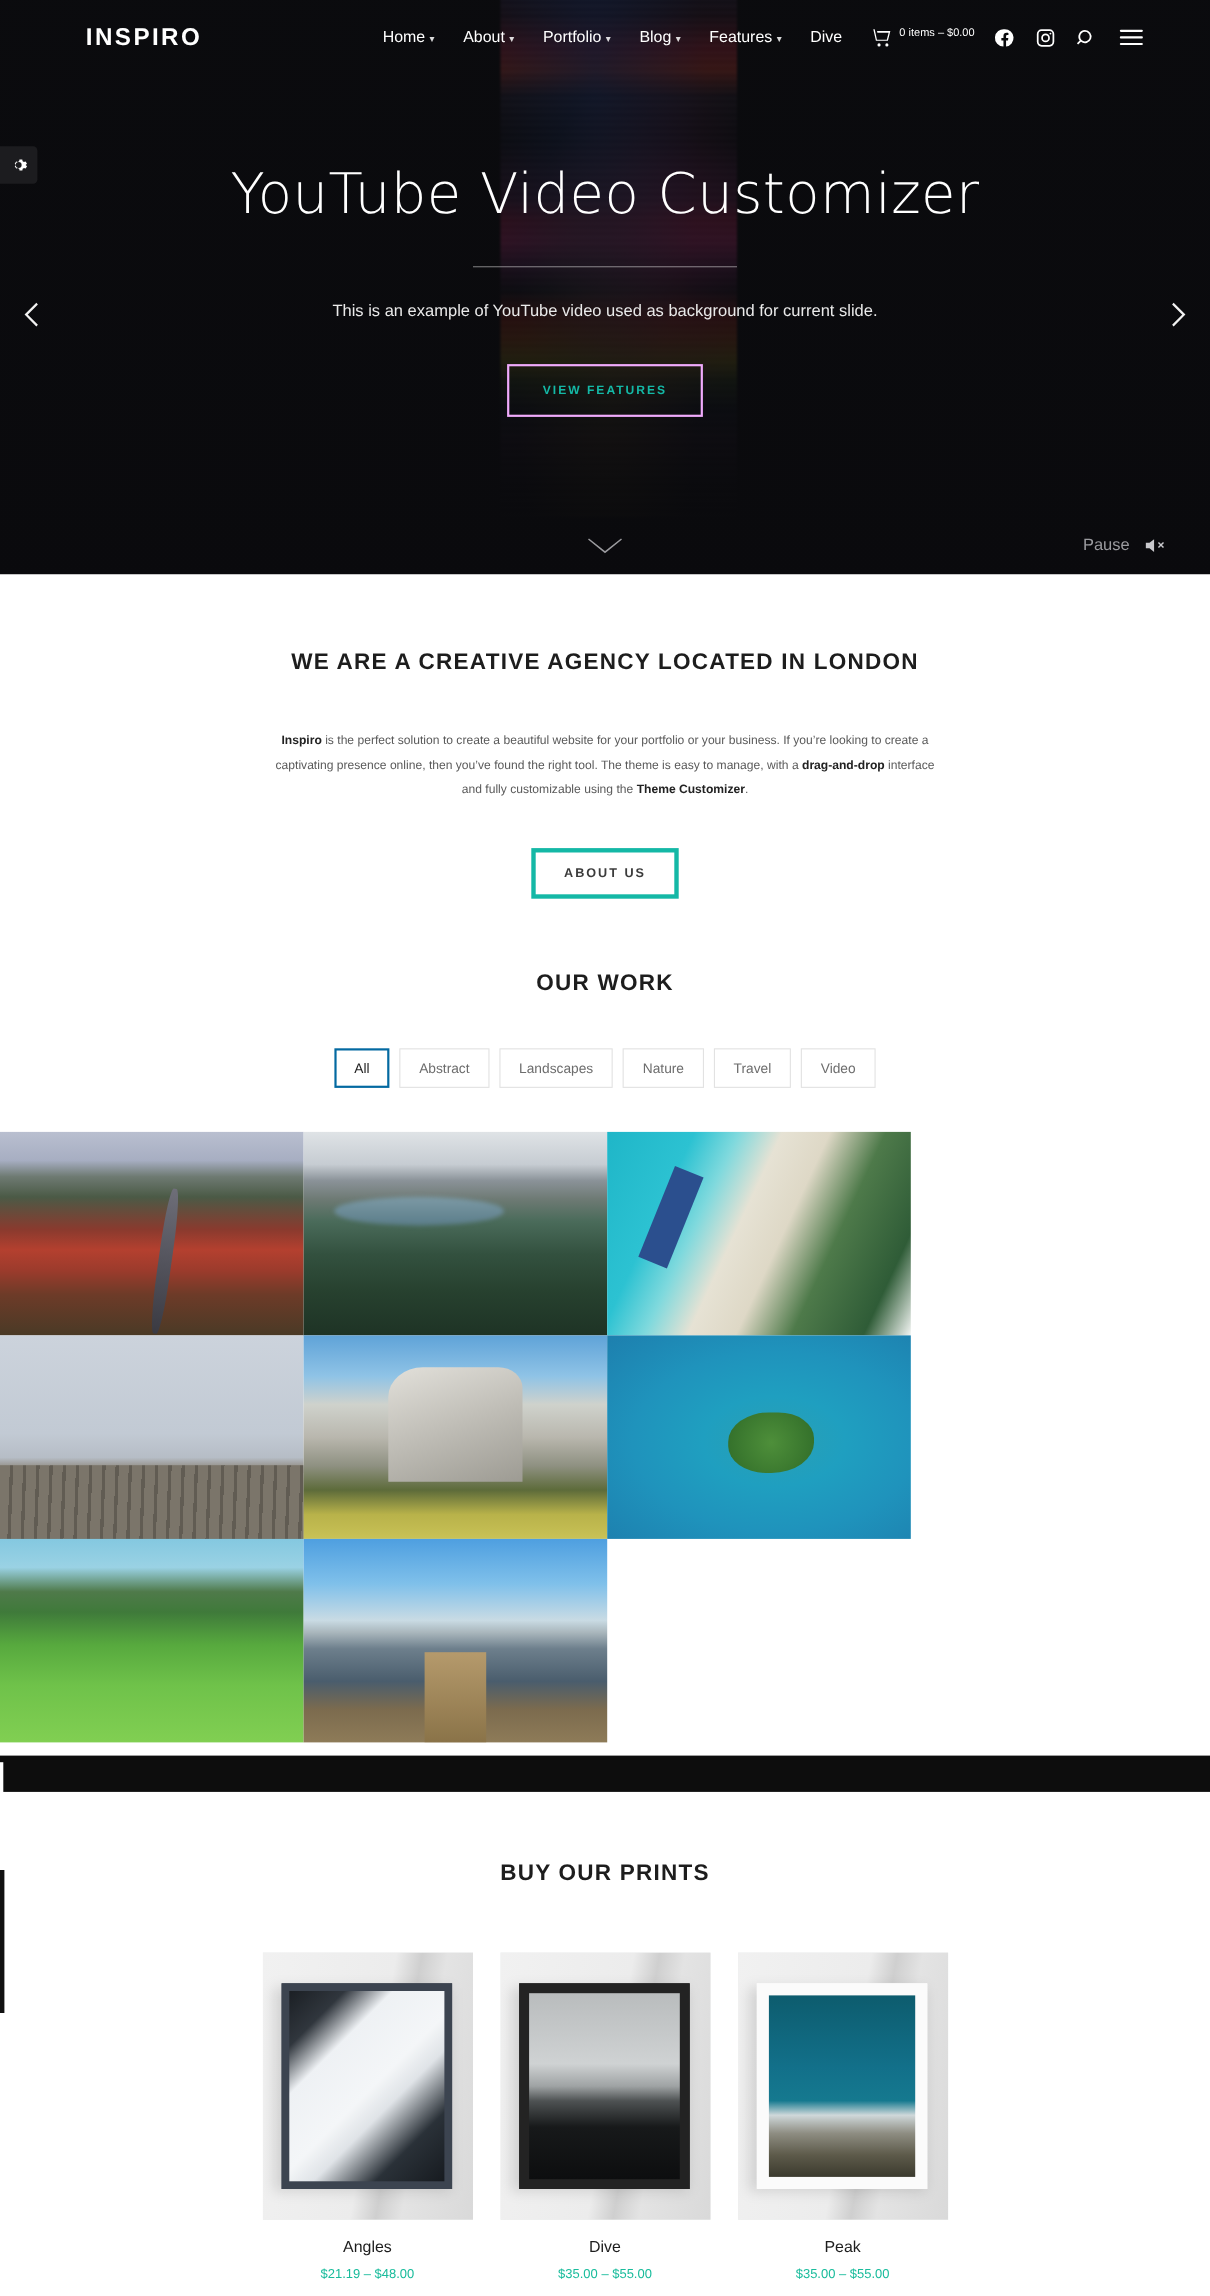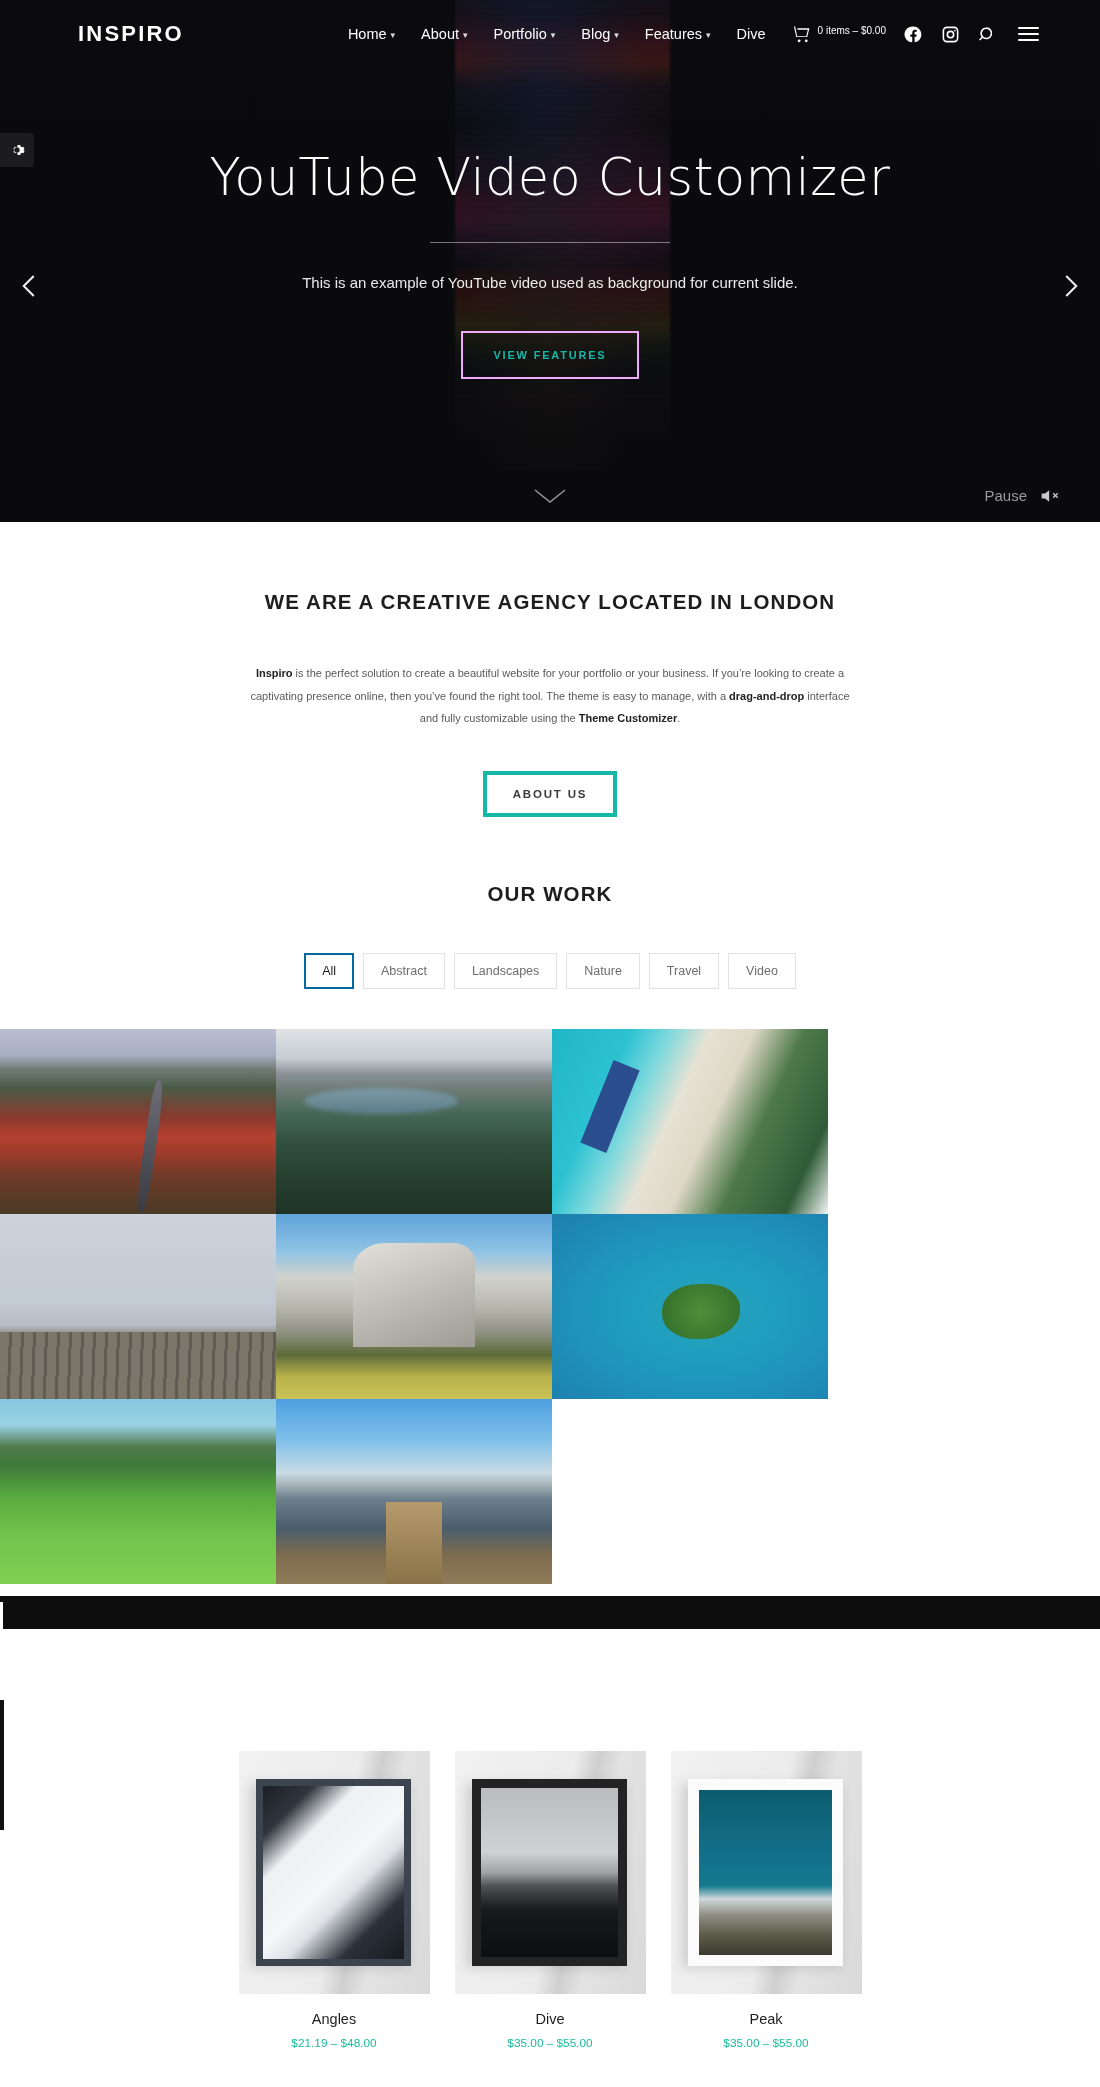--- a/index.html
+++ b/index.html
@@ -351,20 +351,21 @@
     <div class="tile t-cliff"></div>
     <div class="tile t-island"></div>
     <div class="tile t-grass"></div>
     <div class="tile t-venice"></div>
   </div>
 
   <div id="black-band"></div>
 </section>
 
 <section id="prints">
+  <h2 class="section-title">BUY OUR PRINTS</h2>
 
   <div id="products">
 
     <div class="product">
       <div class="p-img">
         <div class="p-wall"></div>
         <div class="p-shadow"></div>
         <div class="p-frame f-dark">
           <div class="p-art a-angles"></div>
         </div>

